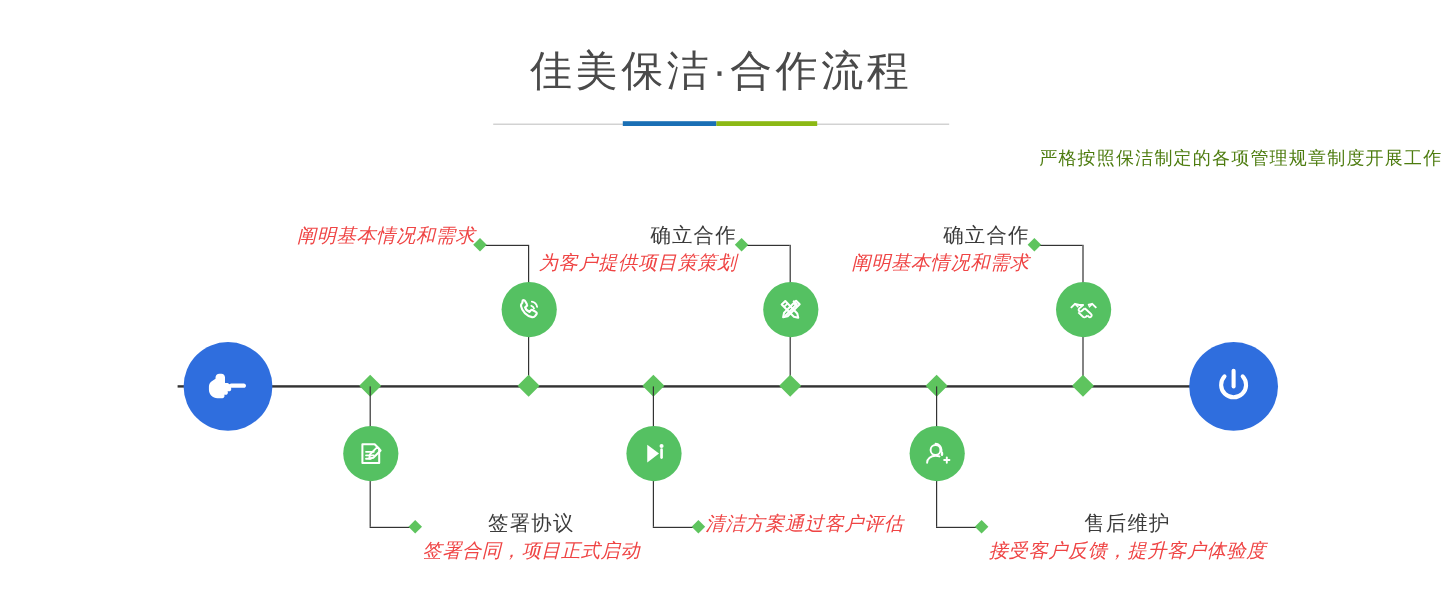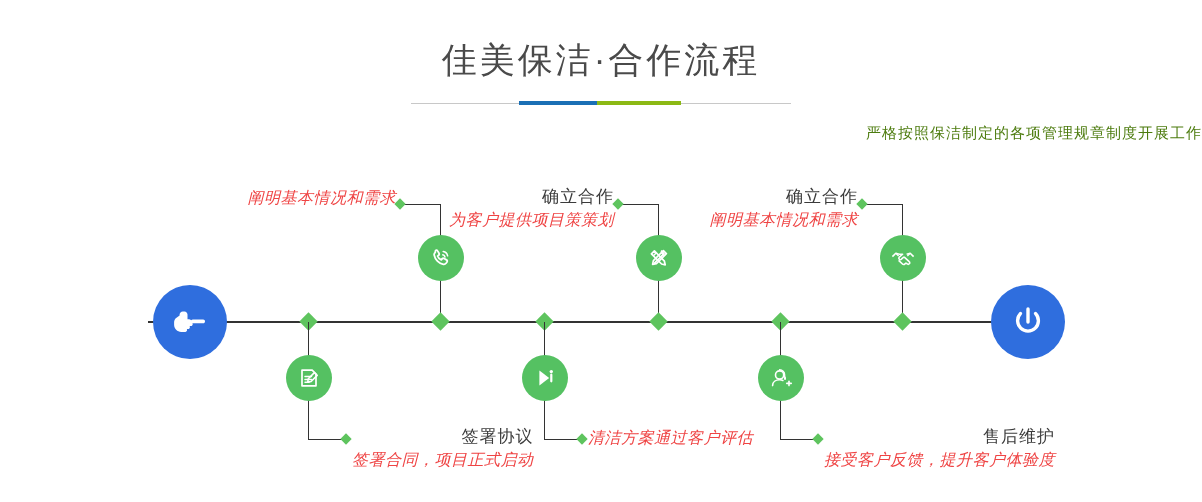--- a/index.html
+++ b/index.html
@@ -72,21 +72,21 @@
   .label { position: absolute; white-space: nowrap; }
   .label .ttl {
     font-size: 17px; line-height: 22px; color: #3b3b3b; letter-spacing: 1px;
   }
   .label .desc {
     font-size: 16px; line-height: 20px; color: #ef4444; letter-spacing: 0.5px;
     margin-top: 2px;
     font-style: italic;
   }
   .label.above { text-align: right; }
-  .label.below { text-align: right; }
+  .label.below { text-align: center; }
 </style>
 </head>
 <body>
 
 <div id="root">
 
   <div class="header">
     <div class="title">佳美保洁·合作流程</div>
     <div class="divider-wrap">
       <div class="divider-base"></div>

